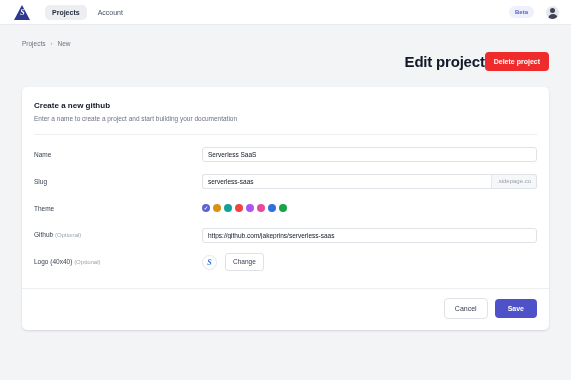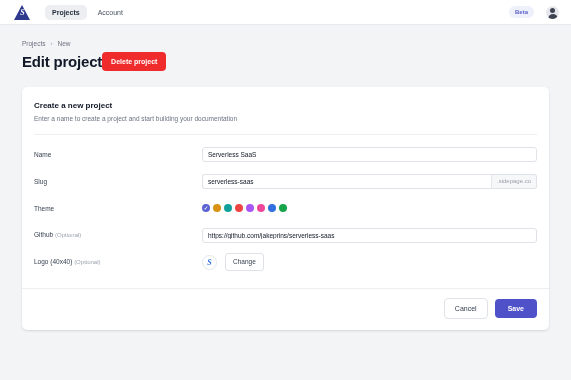--- a/index.html
+++ b/index.html
@@ -121,21 +121,21 @@
     margin-bottom: 4px;
     line-height: 9px;
   }
   .breadcrumb .crumb { cursor: pointer; }
   .breadcrumb .crumb.current { color: #6b7280; }
   .breadcrumb .sep { color: #9ca3af; font-size: 6px; }
 
   .title-row {
     display: flex;
     align-items: center;
-    justify-content: flex-start;
+    justify-content: flex-end;
     margin-bottom: 16px;
   }
   .page-title {
     font-size: 15px;
     font-weight: bold;
     color: #111827;
     letter-spacing: -0.2px;
     line-height: 19px;
   }
   .btn-danger {
@@ -345,21 +345,21 @@
   </div>
 
   <div class="title-row">
     <div class="page-title">Edit project</div>
     <button class="btn-danger">Delete project</button>
   </div>
 
   <div class="card">
 
     <div class="card-header">
-      <div class="card-title">Create a new project</div>
+      <div class="card-title">Create a new github</div>
       <div class="card-subtitle">Enter a name to create a project and start building your documentation</div>
     </div>
 
     <div class="divider"></div>
 
     <div class="form-body">
 
       <div class="form-row">
         <div class="form-label">Name</div>
         <div class="form-control">

